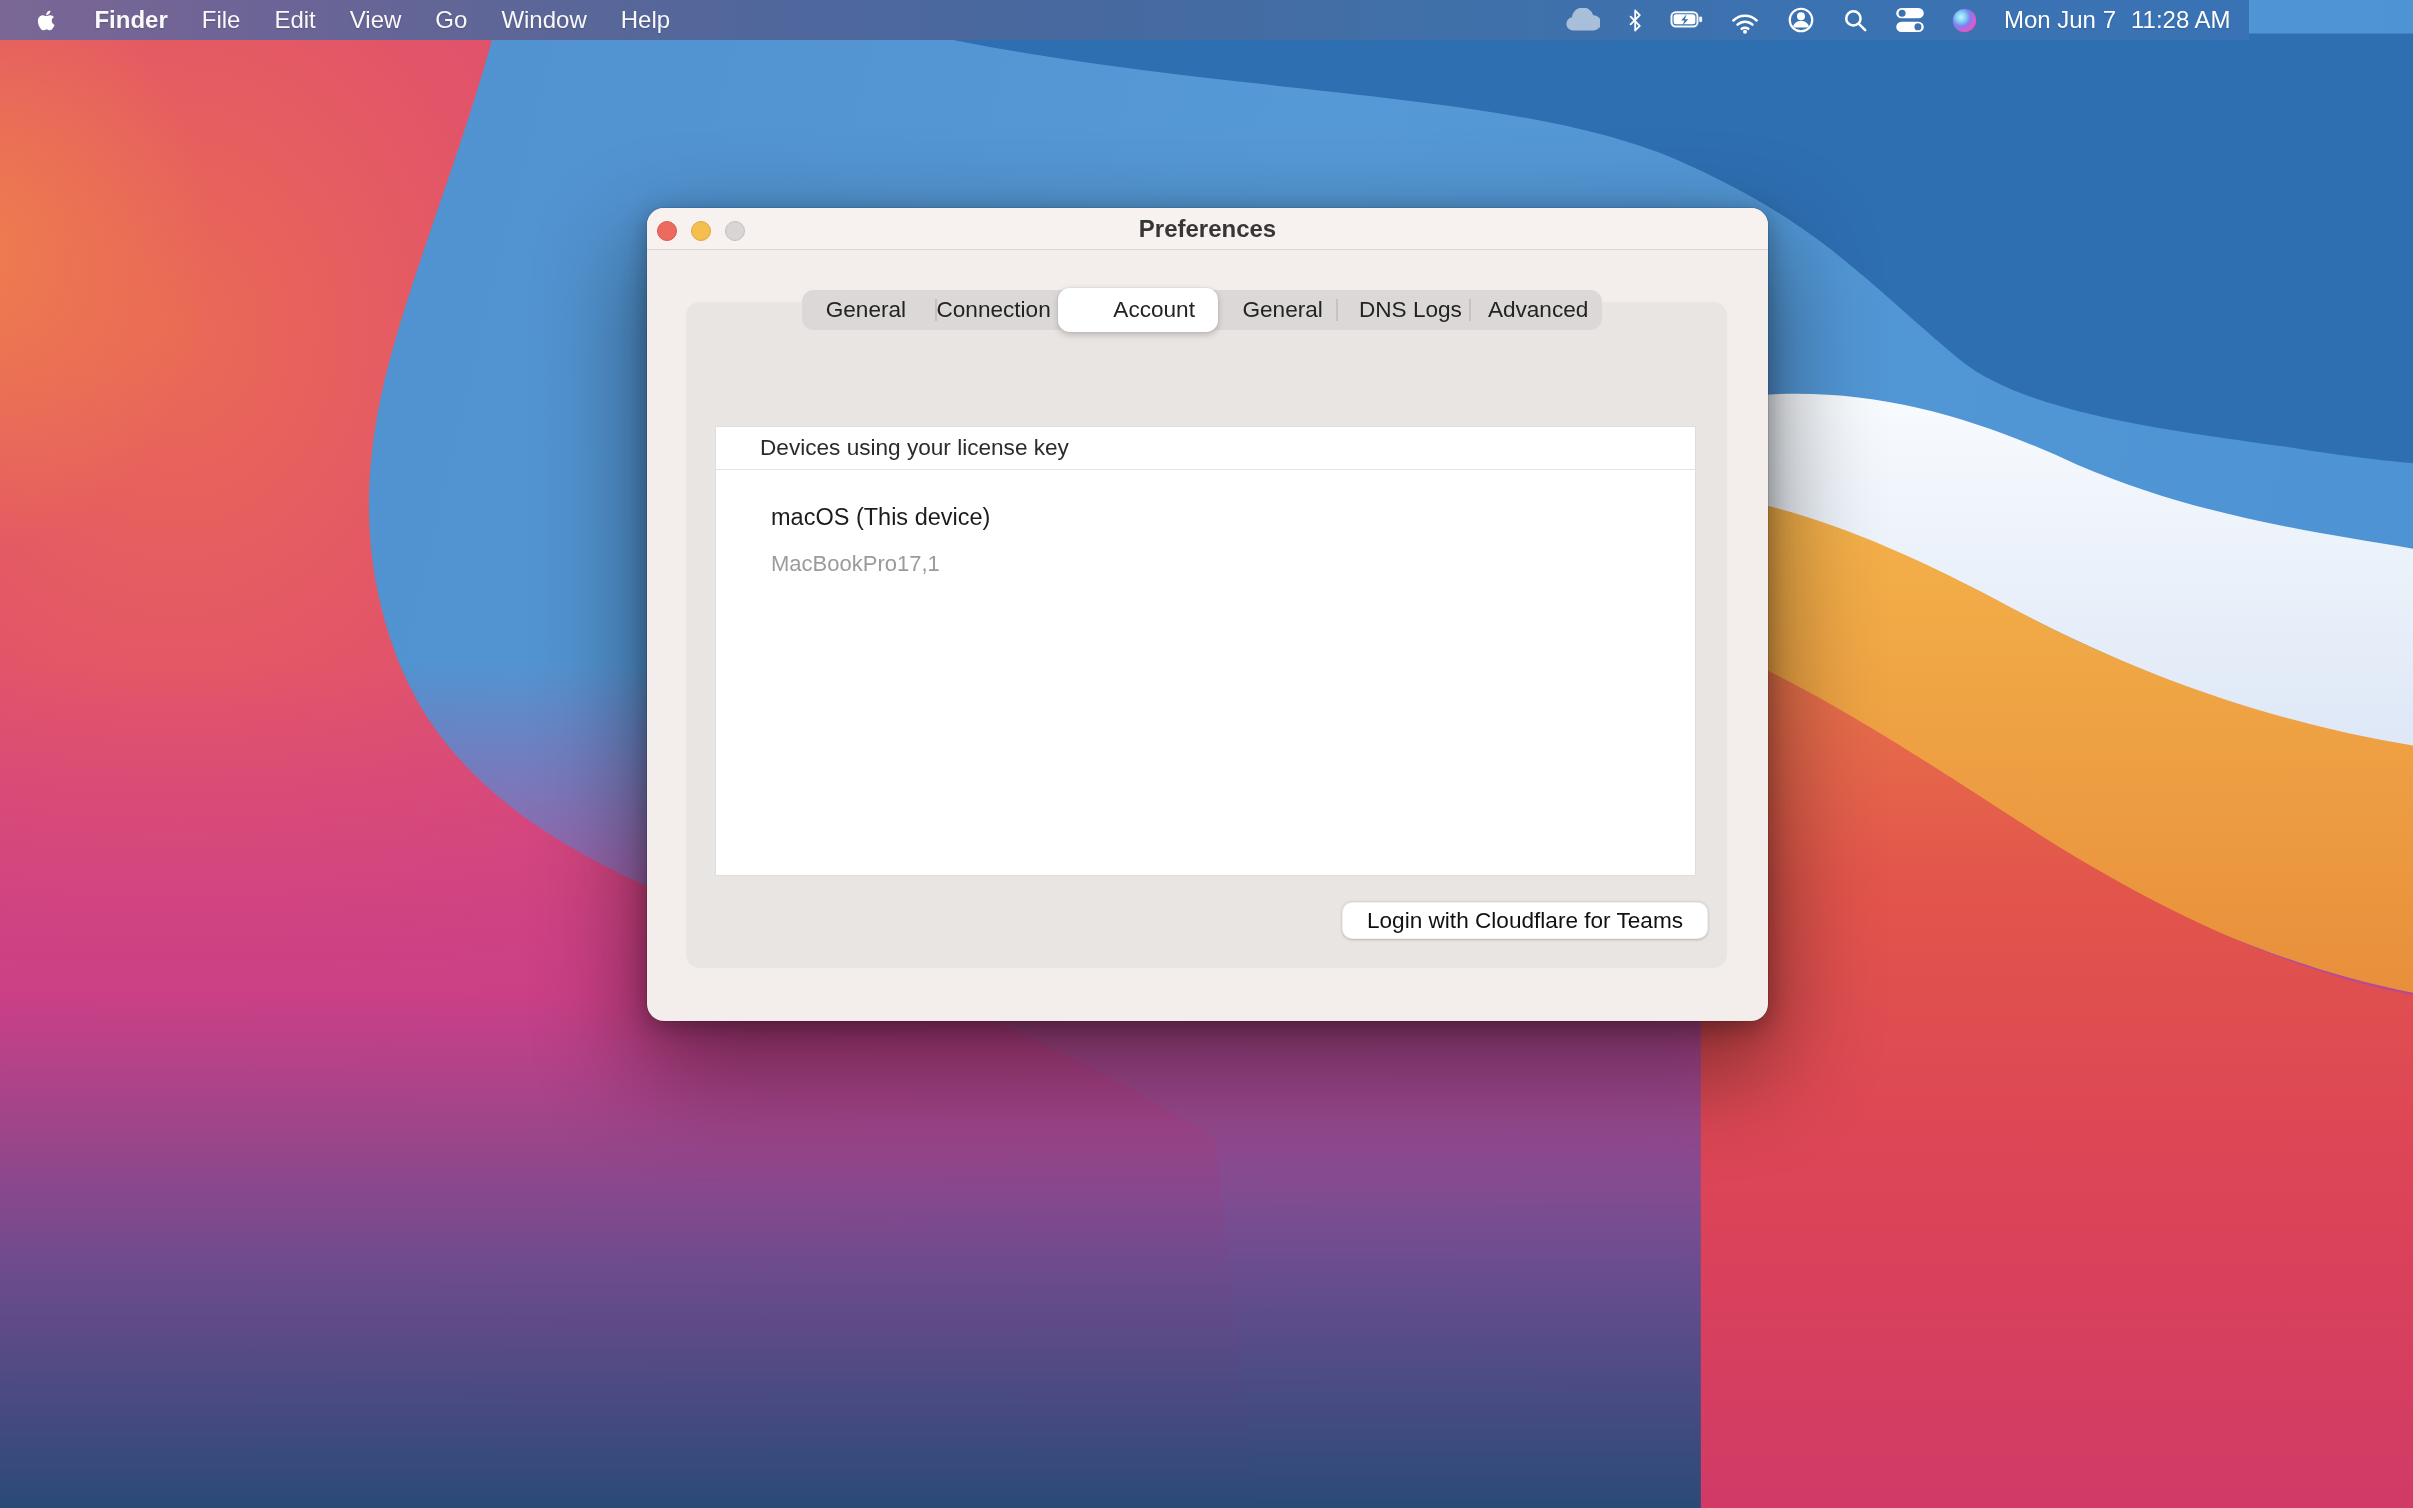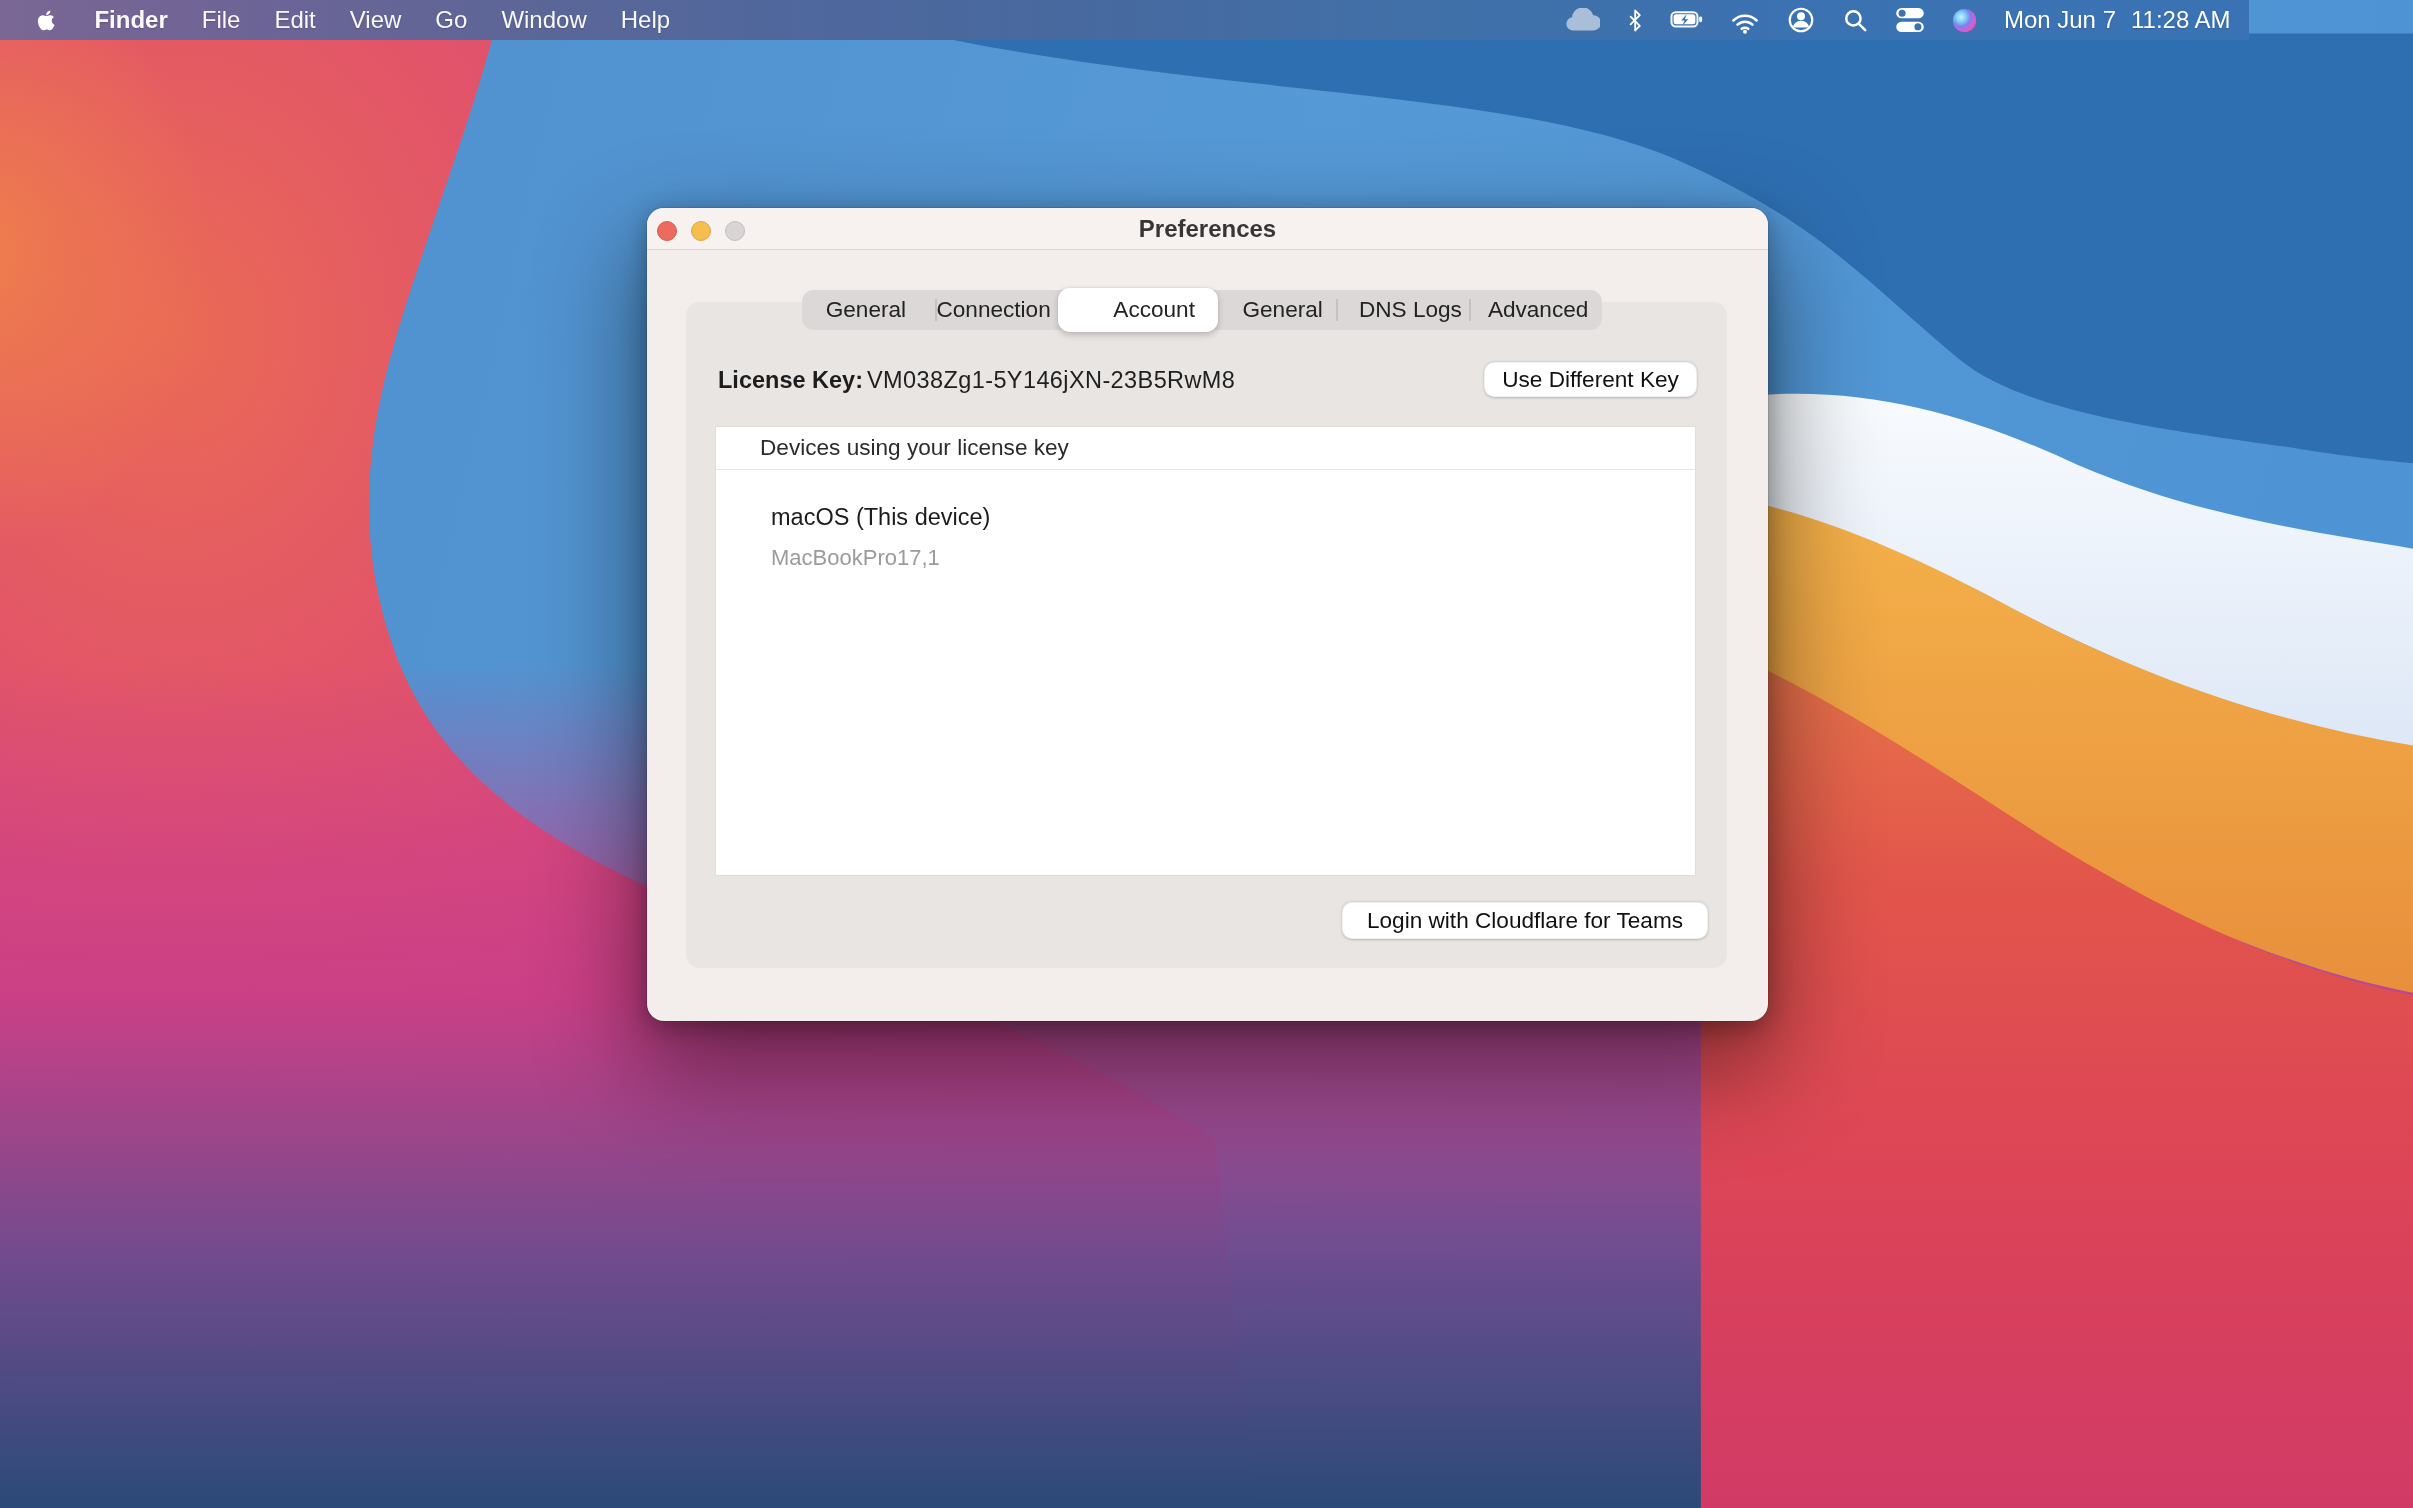--- a/index.html
+++ b/index.html
@@ -77,21 +77,21 @@
   .btn-use-key { position:absolute; left:798px; top:0; width:213px; height:35px; }
 
   .devices-panel {
     position:absolute; left:30px; top:125px; width:979px; height:448px;
     background:#ffffff; box-shadow:0 0 0 0.8px rgba(0,0,0,.04);
   }
   .devices-header { height:43px; display:flex; align-items:center; padding-left:44px;
     font-size:22.6px; color:#2b2b2b; border-bottom:1.7px solid #e6e4e3; }
   .devices-body { padding:34px 0 0 55px; }
   .device-name { font-size:23.5px; color:#1c1c1c; }
-  .device-model { font-size:22px; color:#9b9b9b; margin-top:14px; }
+  .device-model { font-size:22px; color:#9b9b9b; margin-top:20px; }
 
   .btn-login { position:absolute; left:656px; top:600px; width:366px; height:37px; }
 </style>
 </head>
 <body>
 
 <div class="wallpaper">
   <svg viewBox="0 0 2880 1800" preserveAspectRatio="none">
     <defs>
       <linearGradient id="baseBlue" x1="0" y1="0" x2="1" y2="0.15">
@@ -252,25 +252,20 @@
     <div class="seg selected">Account</div>
     <div class="seg">General</div>
     <div class="seg">DNS Logs</div>
     <div class="seg">Advanced</div>
     <span class="seg-div" style="left:133px"></span>
     <span class="seg-div" style="left:534px"></span>
     <span class="seg-div" style="left:667px"></span>
   </div>
 
   <div class="panel">
-    <div class="license-row">
-      <span class="license-label">License Key:</span>
-      <span class="license-value">VM038Zg1-5Y146jXN-23B5RwM8</span>
-      <button class="btn btn-use-key">Use Different Key</button>
-    </div>
 
     <div class="devices-panel">
       <div class="devices-header">Devices using your license key</div>
       <div class="devices-body">
         <div>
           <div class="device-name">macOS (This device)</div>
           <div class="device-model">MacBookPro17,1</div>
         </div>
       </div>
     </div>

